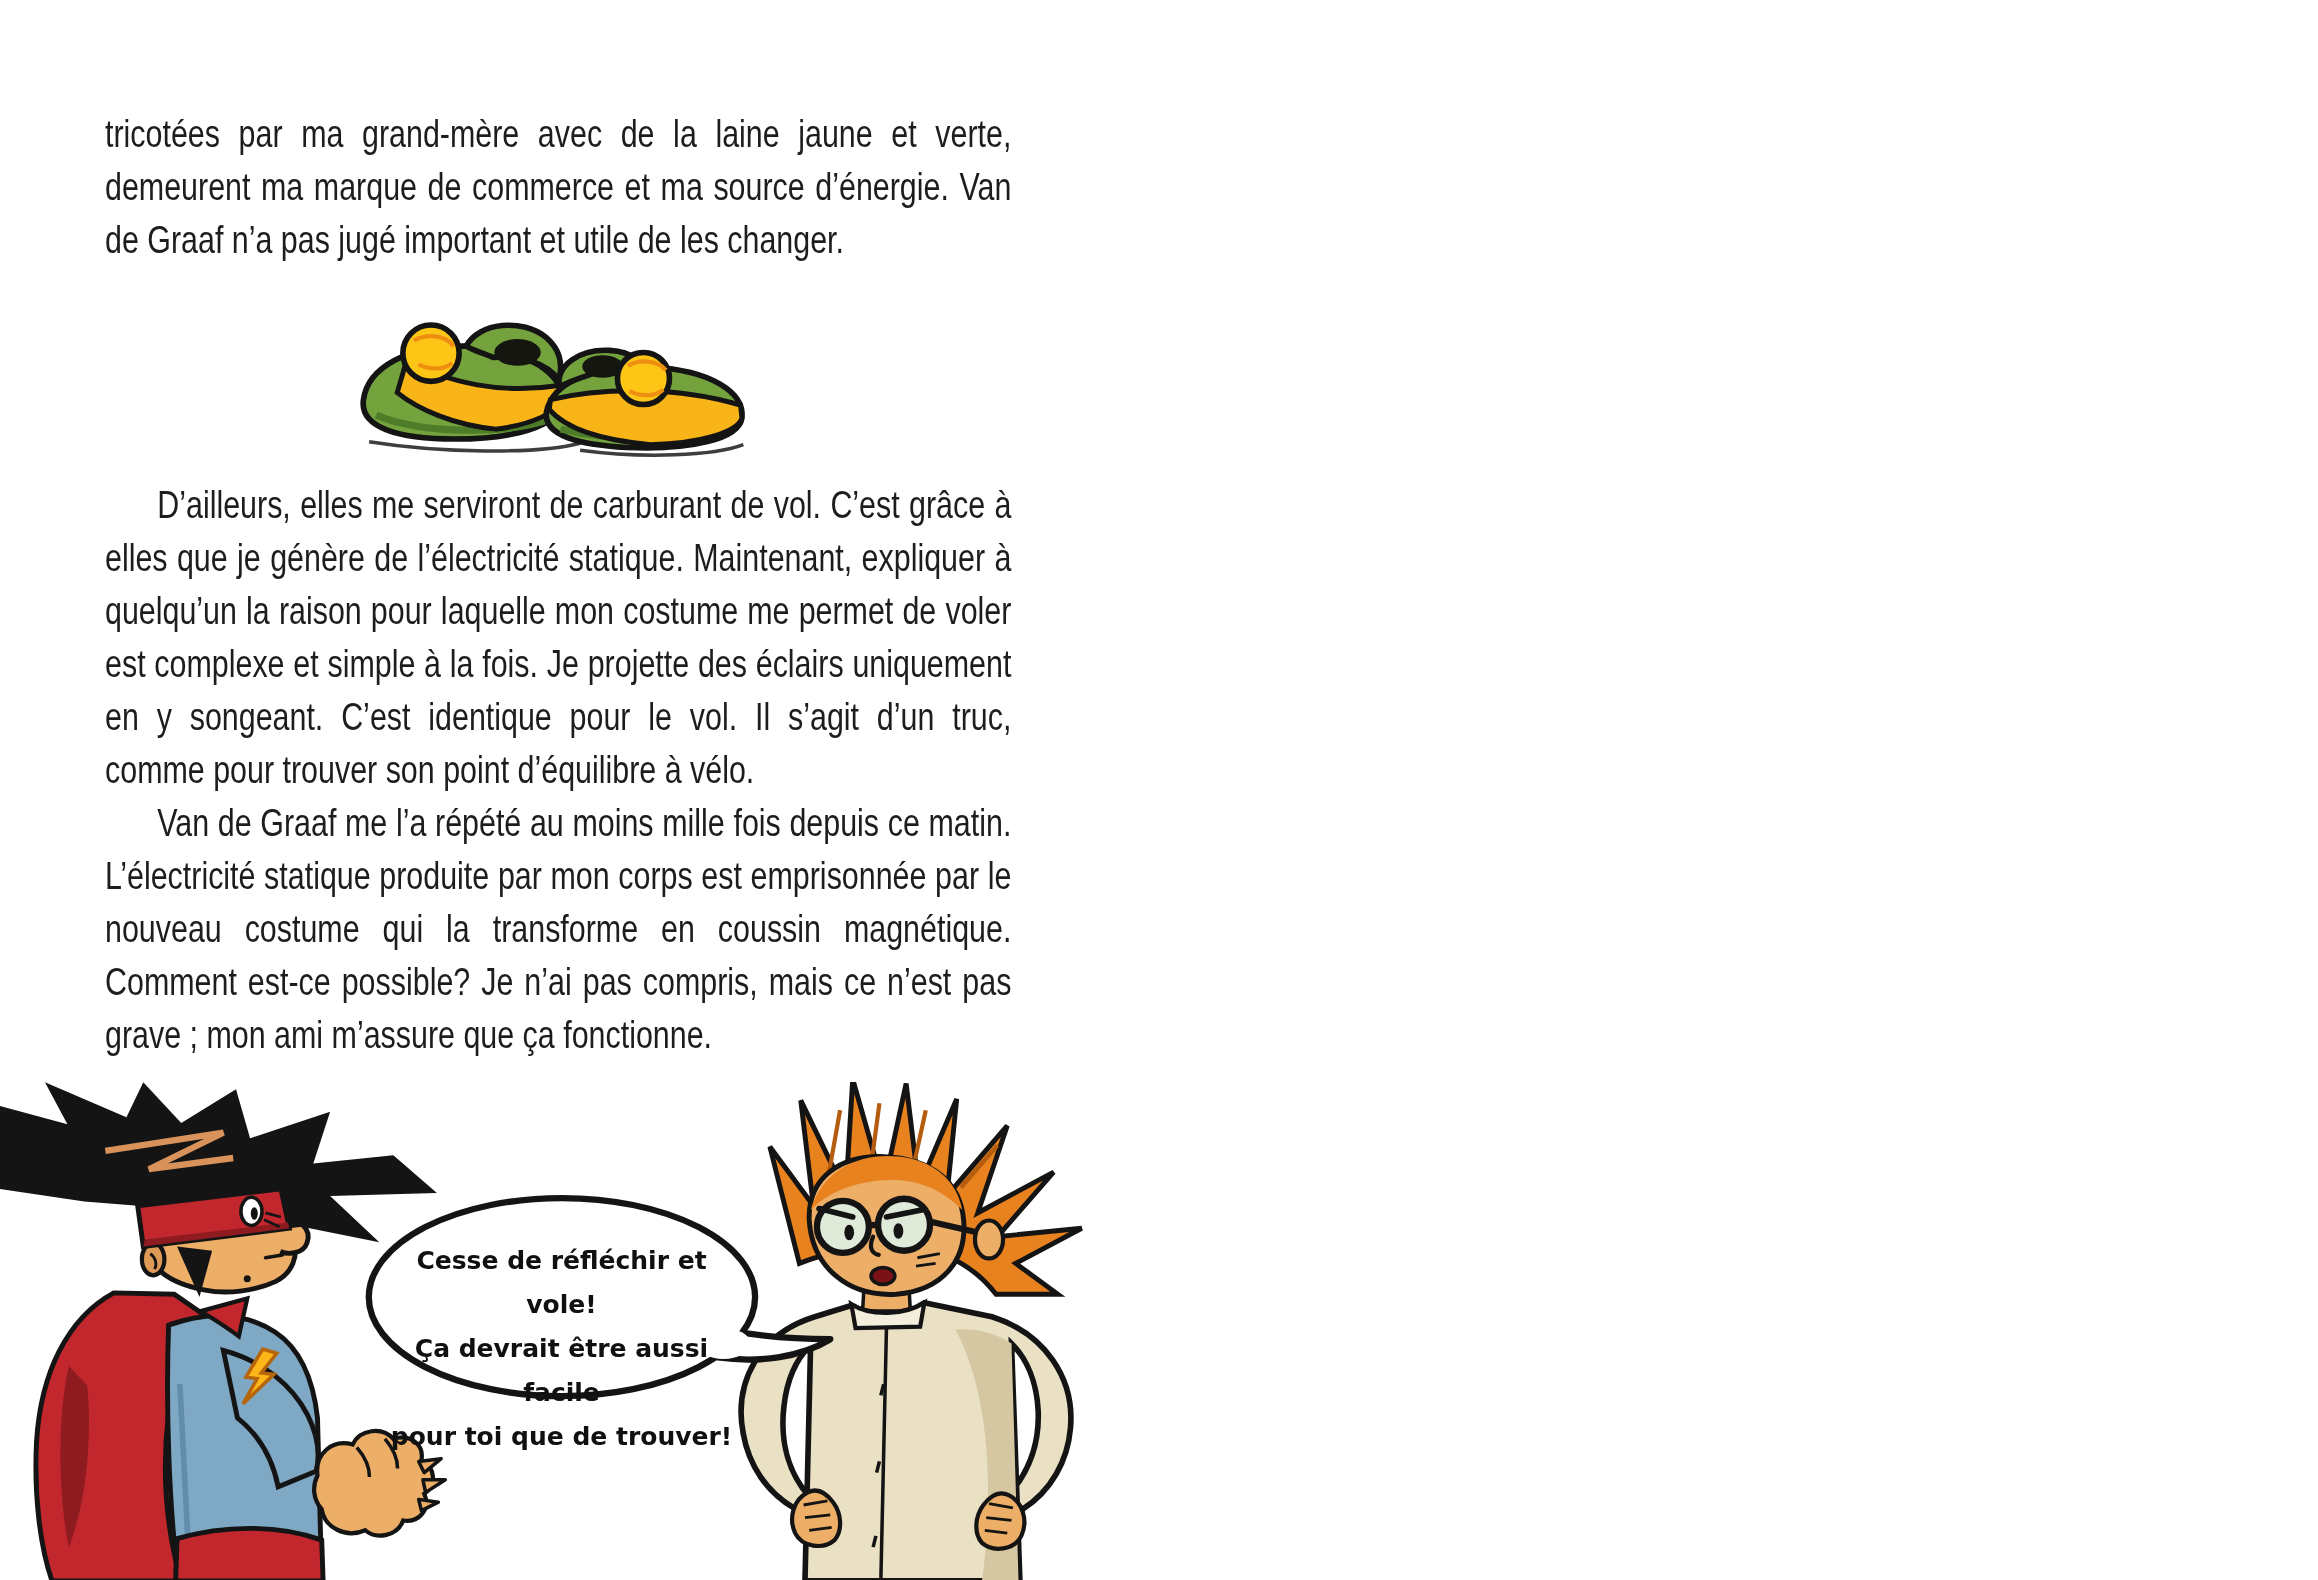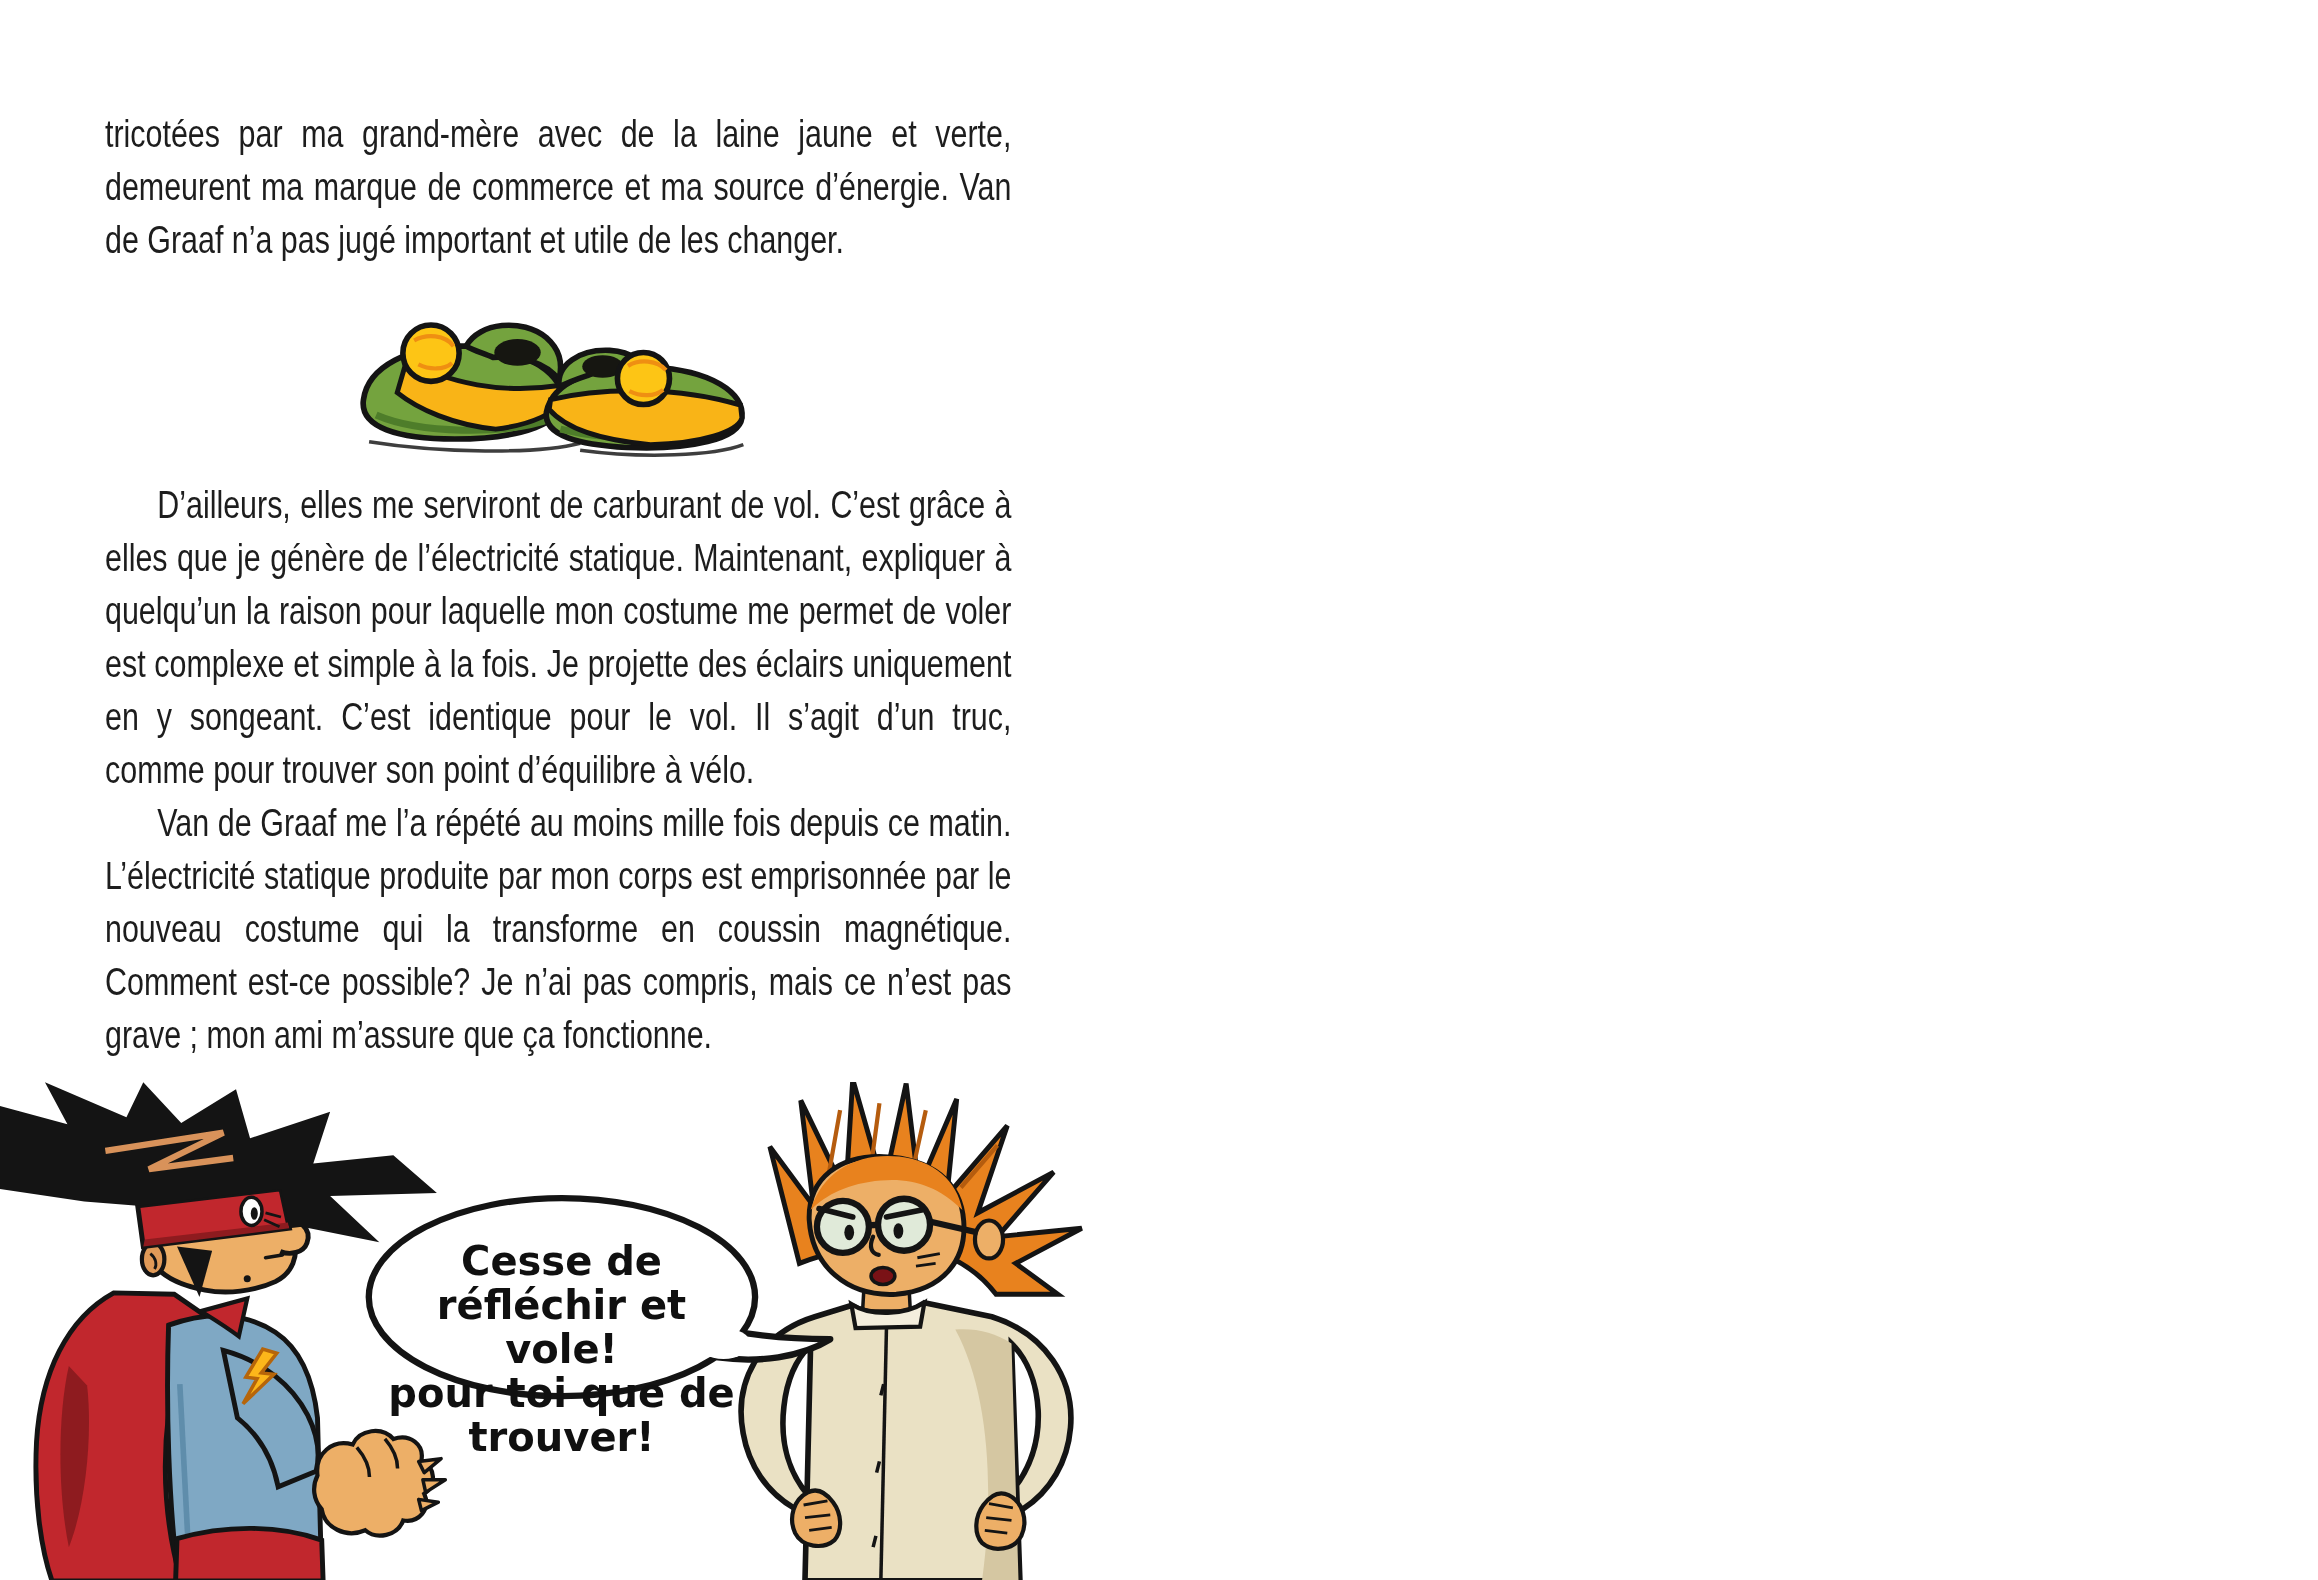--- a/index.html
+++ b/index.html
@@ -19,21 +19,21 @@
   .col p.indent{text-indent:67px;}
 
   #para-left-top{left:105px;top:107px;}
   #para-left-bottom{left:105px;top:478px;}
 
   #slippers-box{position:absolute;left:348px;top:294px;width:408px;height:169px;}
   #comic-box{position:absolute;left:0;top:1082px;width:1159px;height:499px;}
 
   #bubble-text{
     position:absolute;left:379px;top:1239px;width:365px;text-align:center;
-    font-family:"DejaVu Sans", sans-serif;font-weight:bold;font-size:40px;line-height:44px;color:#101010;
+    font-family:"DejaVu Sans", sans-serif;font-weight:bold;font-size:25px;line-height:44px;color:#101010;
   }
   svg{display:block;}
 </style>
 </head>
 <body>
 
 <div class="page" id="left-page">
 
   <div class="col" id="para-left-top">
       <p>tricotées par ma grand-mère avec de la laine jaune et verte, demeurent ma marque de commerce et ma source d’énergie. Van de Graaf n’a pas jugé important et utile de les changer.</p>
@@ -133,20 +133,21 @@
         <path d="M376,196 L398,206 M378,186 L400,192" stroke="#141414" stroke-width="4"></path>
         <path d="M252,234 L302,240 L284,306 Z" fill="#141414"></path>
         <path d="M0,34 L96,60 L64,0 L180,50 L204,0 L258,58 L336,10 L356,80 L470,42 L446,116 L560,104 L622,158 L470,162 L540,228 L430,206 L412,208 L400,152 L196,176 L120,170 L0,152 Z" fill="#141414"></path>
         <path d="M150,98 L318,72 L212,124 L332,108" stroke="#d8925a" stroke-width="9" fill="none"></path>
       </g>
     </svg>
   </div>
 
   <div id="bubble-text">
     <div>Cesse de réfléchir et vole!</div>
+    <div>Ça devrait être aussi facile</div>
     <div>pour toi que de trouver!</div>
   </div>
 </div>
 
 <div class="page" id="right-page">
   
   
 </div>
 
 

